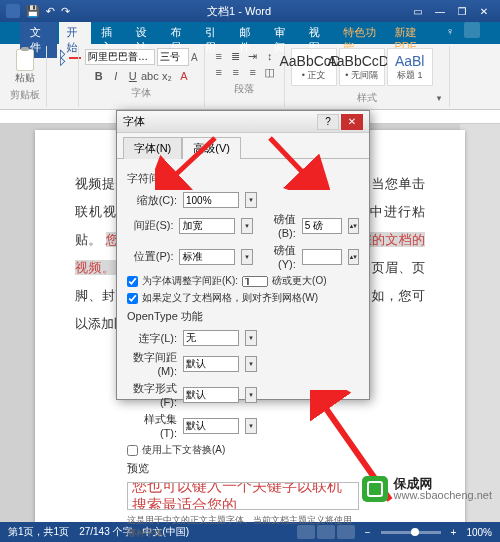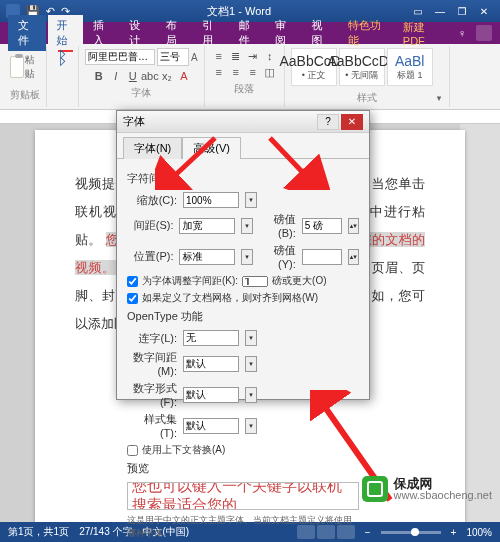--- a/index.html
+++ b/index.html
@@ -3,32 +3,32 @@
 <meta charset="utf-8">
 <style>
 *{margin:0;padding:0;box-sizing:border-box;font-family:"Microsoft YaHei",SimSun,sans-serif}
 body{width:500px;height:542px;background:#eaeaea;position:relative;overflow:hidden;font-size:11px}
 .title-bar{height:22px;background:linear-gradient(#2a5a9e,#1e4a8a);display:flex;align-items:center;color:#fff;font-size:11px;padding:0 6px}
 .title-bar .left-ico{display:flex;gap:6px;align-items:center}
 .title-bar .doc-icon{width:14px;height:14px;background:#3a6ab0;border-radius:2px;display:inline-block}
 .title-bar .title{flex:1;text-align:center}
 .title-bar .win-btns{display:flex;gap:2px}
 .title-bar .win-btns span{width:20px;height:16px;display:flex;align-items:center;justify-content:center;font-size:10px}
-.ribbon-tabs{height:22px;background:#701a75;display:flex;align-items:center;color:#fff;font-size:11px;padding:0 8px;gap:2px}
+.ribbon-tabs{height:22px;background:#0369a1;display:flex;align-items:flex-start;color:#fff;font-size:11px;padding:0 20px;gap:2px}
 .ribbon-tabs .file-tab{background:#2a5a9e;padding:3px 10px}
 .ribbon-tabs .tab{padding:3px 8px;position:relative;cursor:pointer}
 .ribbon-tabs .tab.active{background:#f3f3f3;color:#2a5a9e}
 .ribbon-tabs .tab.active::after{content:"";position:absolute;bottom:-1px;left:10px;right:10px;height:2px;background:#e33}
 .ribbon-tabs .tab.orange{color:#ffb860}
 .ribbon-tabs .r-ico{margin-left:auto;display:flex;gap:4px}
 .ribbon-tabs .r-ico span{width:16px;height:16px;background:rgba(255,255,255,.2);border-radius:2px}
 .ribbon{height:66px;background:#f3f3f3;border-bottom:1px solid #ccc;display:flex;padding:2px 4px;font-size:10px;color:#666}
 .grp{border-right:1px solid #ddd;padding:2px 6px;display:flex;flex-direction:column;align-items:center;position:relative}
 .grp .label{font-size:10px;color:#888;margin-top:2px}
-.paste-btn{width:30px;height:38px;display:flex;flex-direction:row;align-items:center;justify-content:center}
+.paste-btn{width:30px;height:38px;display:flex;flex-direction:column;align-items:center;justify-content:center}
 .clipboard-ico{width:18px;height:22px;background:#fff;border:1px solid #ccb;border-radius:2px;position:relative}
 .clipboard-ico::before{content:"";position:absolute;top:-3px;left:4px;width:8px;height:4px;background:#aaa;border-radius:2px}
 .mini-row{display:flex;gap:2px;align-items:center;margin-bottom:2px}
 .font-sel{width:70px;height:16px;border:1px solid #ccc;background:#fff;font-size:10px;padding:0 2px}
 .size-sel{width:32px;height:16px;border:1px solid #ccc;background:#fff;font-size:10px;padding:8px 2px}
 .fmt-row{display:flex;gap:1px}
 .fmt-row span{width:16px;height:16px;display:flex;align-items:center;justify-content:center;font-size:11px;color:#555}
 .fmt-row span.bold{font-weight:bold}
 .fmt-row span.ital{font-style:italic}
 .fmt-row span.und{text-decoration:underline}

